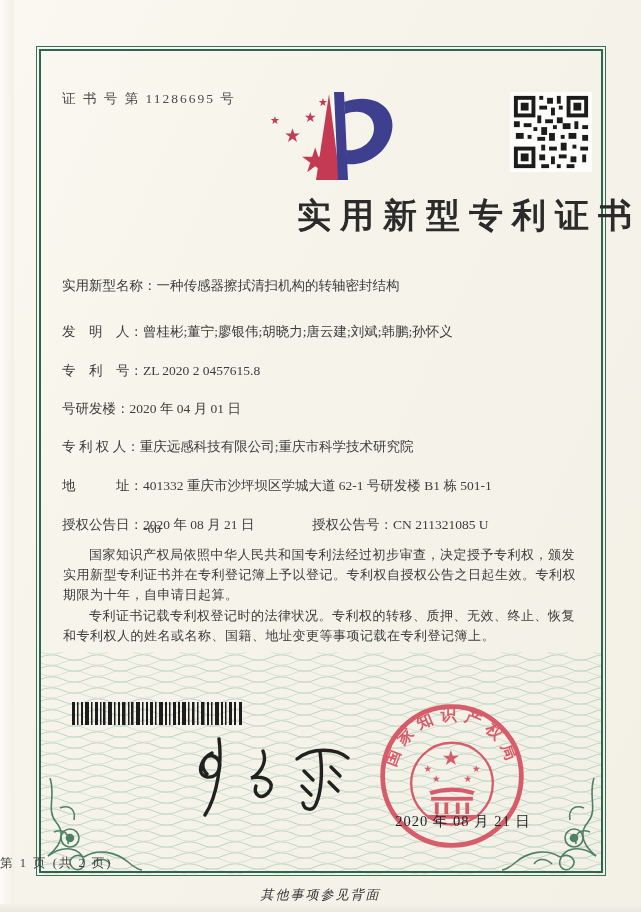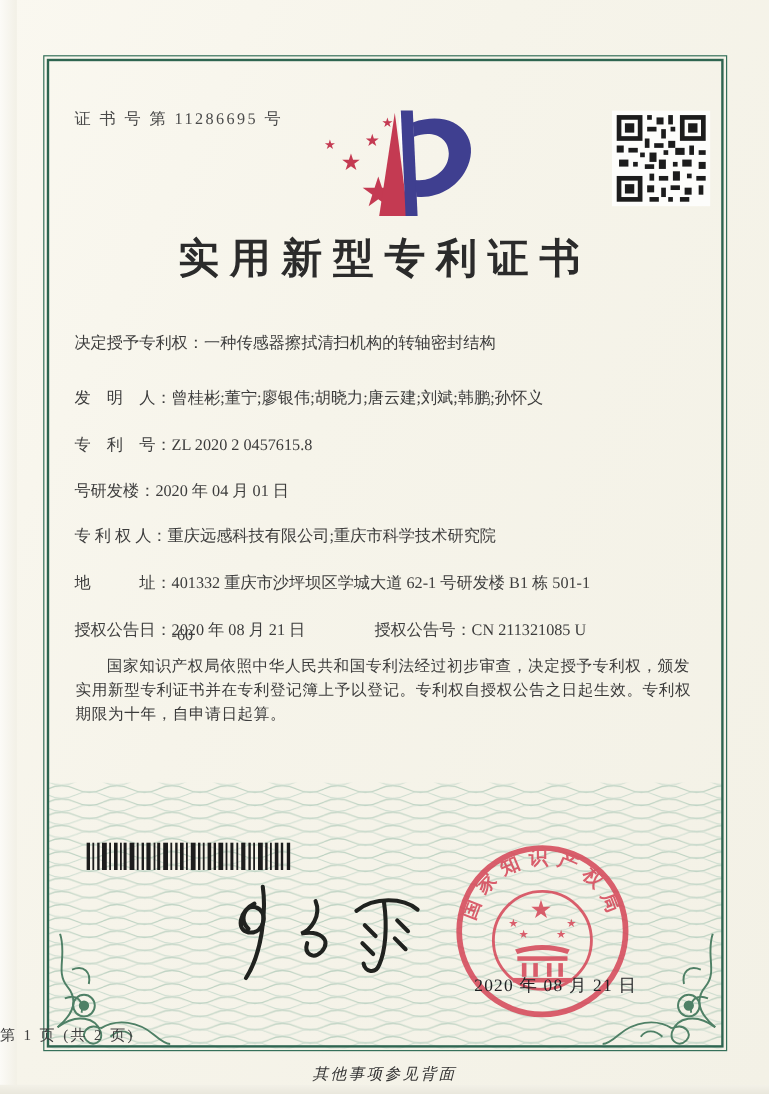--- a/index.html
+++ b/index.html
@@ -29,21 +29,21 @@
   }
 
   .cert-no { position:absolute; left:62px; top:90px; font-size:13.5px; letter-spacing:2px; color:#4a4a4a; }
 
   .logo { position:absolute; left:252px; top:80px; width:160px; height:112px; }
 
   .qr { position:absolute; left:510px; top:92px; width:82px; height:80px; }
 
   .title {
     position:absolute; left:0; top:193px; width:100%;
-    text-align:center; font-size:34px; font-weight:bold;
+    text-align:right; font-size:34px; font-weight:bold;
     letter-spacing:9px; color:#2b2b2b;
   }
 
   .fields { position:absolute; left:62px; top:0; width:520px; font-size:13.5px; color:#3c3c3c; }
   .frow { position:absolute; left:0; width:520px; line-height:19px; white-space:nowrap; }
   .frow .lab { color:#3c3c3c; }
   .addr-line2 { display:block; margin-left:81px;margin-top:24px; }
   .grant-no-group { position:absolute; left:250px; top:0; }
 
   .para {
@@ -159,21 +159,21 @@
       <rect x="32" y="74" width="8" height="4"></rect>
         <rect x="48" y="74" width="4" height="4"></rect>
         <rect x="58" y="74" width="8" height="4"></rect>
     </g>
   </svg>
 
   <div class="title">实用新型专利证书</div>
 
   <div class="fields">
     <div class="frow" style="top:276px">
-      <span class="lab">决定授予专利权：</span><span>一种传感器擦拭清扫机构的转轴密封结构</span>
+      <span class="lab">实用新型名称：</span><span>一种传感器擦拭清扫机构的转轴密封结构</span>
     </div>
     <div class="frow" style="top:322px">
       <span class="lab">发　明　人：</span><span>曾桂彬;董宁;廖银伟;胡晓力;唐云建;刘斌;韩鹏;孙怀义</span>
     </div>
     <div class="frow" style="top:361px">
       <span class="lab">专　利　号：</span><span>ZL 2020 2 0457615.8</span>
     </div>
     <div class="frow" style="top:399px">
       <span class="lab">号研发楼：</span><span>2020 年 04 月 01 日</span>
     </div>
@@ -186,20 +186,21 @@
     </div>
     <div class="frow" style="top:515px">
       <span class="lab">授权公告日：</span><span>2020 年 08 月 21 日</span>
       <span class="grant-no-group">
         <span class="lab">授权公告号：</span><span>CN 211321085 U</span>
       </span>
     </div>
   </div>
 
   <div class="para" style="top:545px">国家知识产权局依照中华人民共和国专利法经过初步审查，决定授予专利权，颁发实用新型专利证书并在专利登记簿上予以登记。专利权自授权公告之日起生效。专利权期限为十年，自申请日起算。</div>
+  <div class="para" style="top:606px">专利证书记载专利权登记时的法律状况。专利权的转移、质押、无效、终止、恢复和专利权人的姓名或名称、国籍、地址变更等事项记载在专利登记簿上。</div>
 
   <svg class="barcode" viewBox="0 0 170 23" preserveAspectRatio="none" xmlns="http://www.w3.org/2000/svg">
     <g fill="#1d1d1d">
       <rect x="0" y="0" width="3" height="23"></rect>
         <rect x="5" y="0" width="1.5" height="23"></rect>
         <rect x="9" y="0" width="2" height="23"></rect>
         <rect x="13" y="0" width="4" height="23"></rect>
       <rect x="19" y="0" width="1.5" height="23"></rect>
         <rect x="23" y="0" width="3" height="23"></rect>
         <rect x="28" y="0" width="1.5" height="23"></rect>

